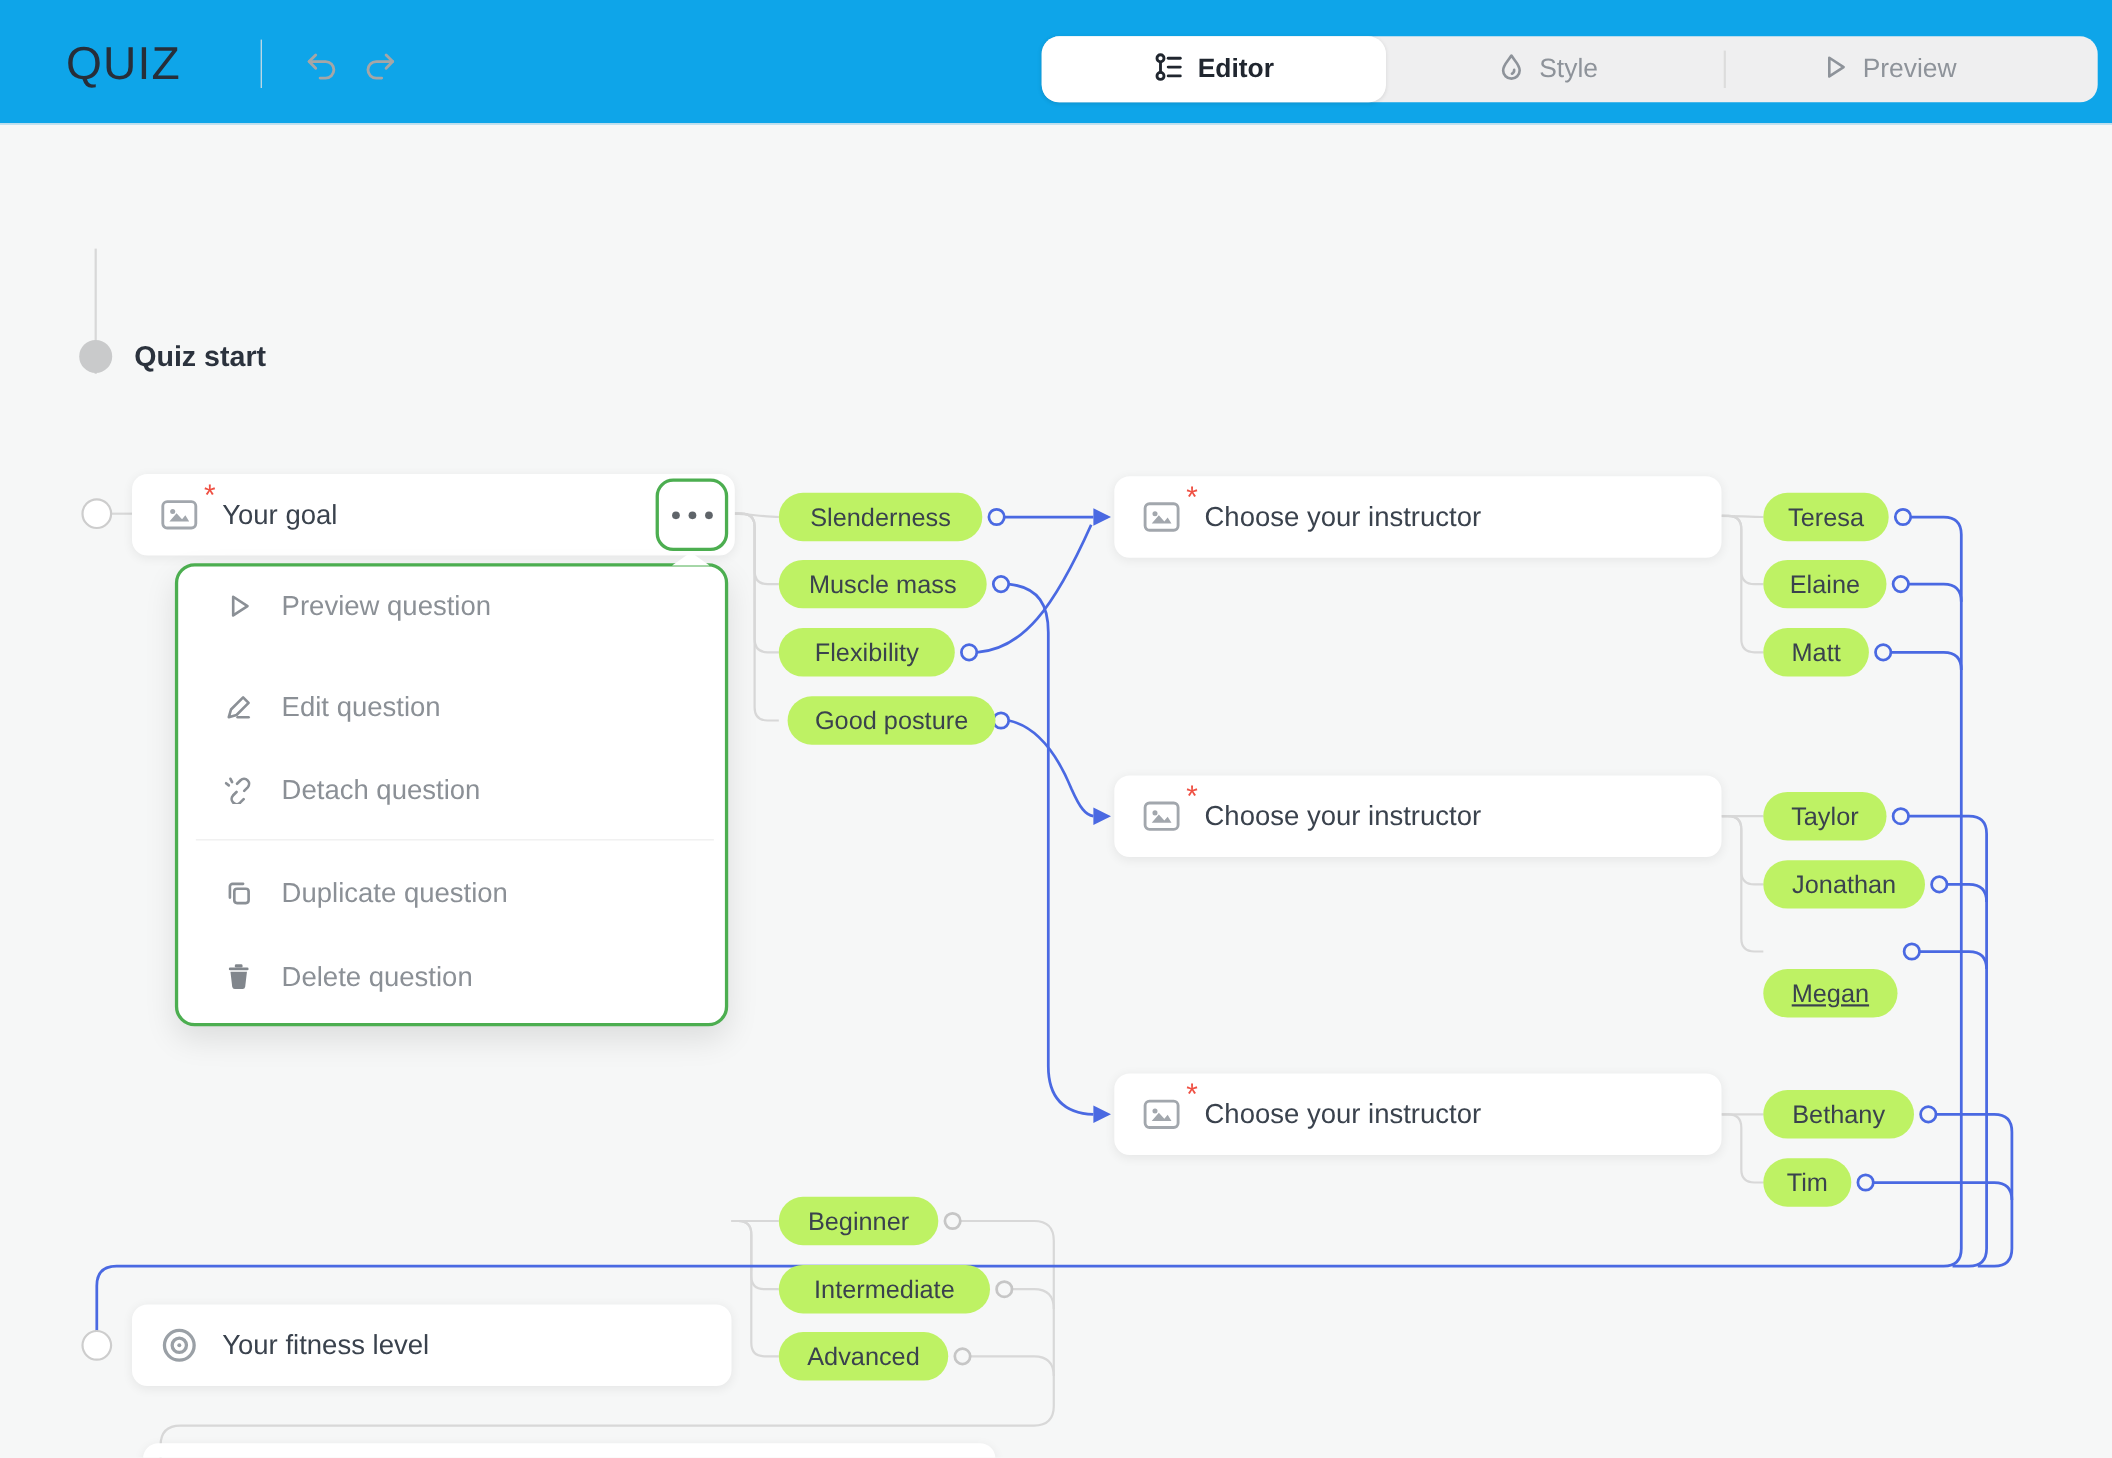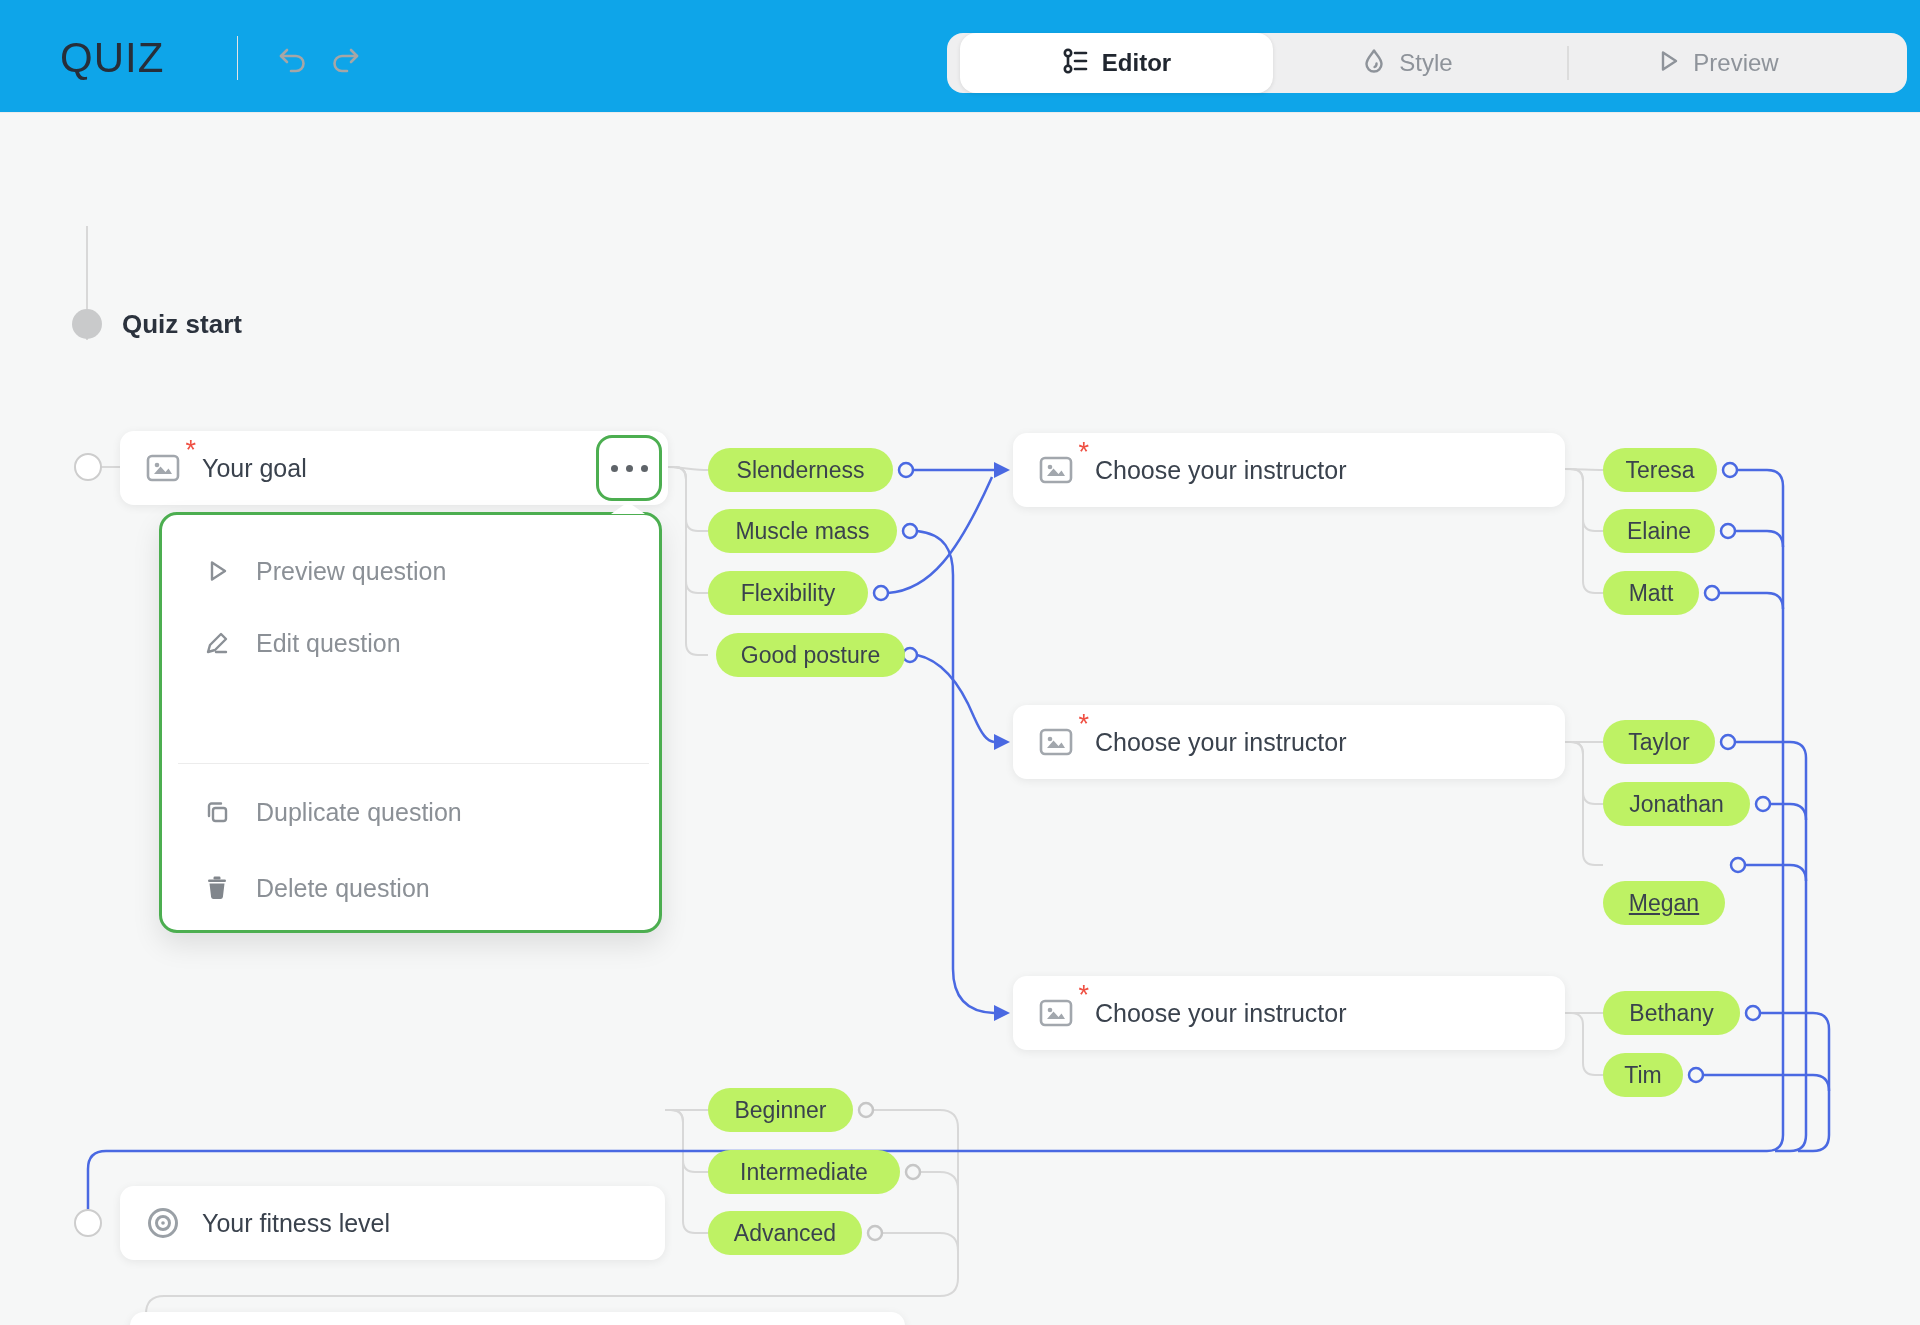--- a/index.html
+++ b/index.html
@@ -26,21 +26,21 @@
     display:flex; align-items:center; justify-content:center; cursor:pointer;
   }
   .icon-btn svg { stroke:#a6a6a6; fill:none; stroke-width:2.6; stroke-linecap:round; stroke-linejoin:round; }
   
   .tabs {
     position:absolute; left:947px; top:33px; width:960px; height:60px;
     background:#efeff0; border-radius:16px;
   }
   .tab { position:absolute; top:0; height:60px; display:flex; align-items:center; justify-content:center; gap:12px; cursor:pointer; }
   .tab-editor {
-    left:13px; width:313px; background:#ffffff; border-radius:16px;
+    left:0; width:313px; background:#ffffff; border-radius:16px;
     box-shadow:0 1px 4px rgba(0,0,0,0.10);
   }
   .tab-editor .tab-label { color:#20262f; font-weight:700; }
   .tab-label { font-size:24px; color:#8e939a; font-weight:500; }
   .tab-style { left:360px; width:200px; }
   .tab-preview { left:650px; width:240px; }
   .tabs-divider { position:absolute; left:620px; top:13px; width:2px; height:34px; background:#dcdcdc; }
   .tab svg.gray { stroke:#8e939a; fill:none; stroke-width:2.4; stroke-linecap:round; stroke-linejoin:round; }
   .tab svg.dark { stroke:#20262f; fill:none; stroke-width:2.6; stroke-linecap:round; stroke-linejoin:round; }
   svg.wires { position:absolute; left:0; top:0; width:1920px; height:1325px; z-index:1; }
@@ -244,36 +244,47 @@
   </span>
   <span class="qtitle">Your goal</span>
 </div>
 
 <div class="dots-btn">
     <i></i>
     <i></i>
     <i></i>
   </div>
 <div class="ctx-menu">
-  <div class="menu-item" style="top:28px;text-decoration:underline;">
+  <div class="menu-item" style="top:8px;text-decoration:underline;">
     <span class="mi-icon">
       <svg width="26" height="26" viewBox="0 0 26 26">
           <path d="M8 4.5 L21 13 L8 21.5 Z"></path>
         </svg>
     </span>
     <span class="mi-label">Preview question</span>
   </div>
   <div class="menu-item" style="top:100px;">
     <span class="mi-icon">
       <svg width="26" height="26" viewBox="0 0 26 26">
           <path d="M4 22 L6 15 L17 4 L22 9 L11 20 Z"></path>
           <line x1="12" y1="22" x2="22" y2="22"></line>
         </svg>
     </span>
     <span class="mi-label">Edit question</span>
+  </div>
+  <div class="menu-item" style="top:175px;">
+    <span class="mi-icon">
+      <svg width="26" height="26" viewBox="0 0 26 26">
+        <path d="M11 15 l-3.2 3.2 a4.6 4.6 0 0 0 6.5 6.5 L17.5 21.5"></path>
+        <path d="M15 11 l3.2 -3.2 a4.6 4.6 0 0 0 -6.5 -6.5 L8.5 4.5" transform="translate(3,3)"></path>
+        <line x1="4" y1="9" x2="1.5" y2="7"></line>
+          <line x1="7" y1="6" x2="5.5" y2="3"></line>
+      </svg>
+    </span>
+    <span class="mi-label">Detach question</span>
   </div>
   <div class="menu-sep"></div>
   <div class="menu-item" style="top:269px;">
     <span class="mi-icon">
       <svg width="26" height="26" viewBox="0 0 26 26">
           <rect x="9" y="9" width="13" height="13" rx="2.5"></rect>
           <path d="M5 17 V7 a2.5 2.5 0 0 1 2.5 -2.5 H17"></path>
         </svg>
     </span>
     <span class="mi-label">Duplicate question</span>

